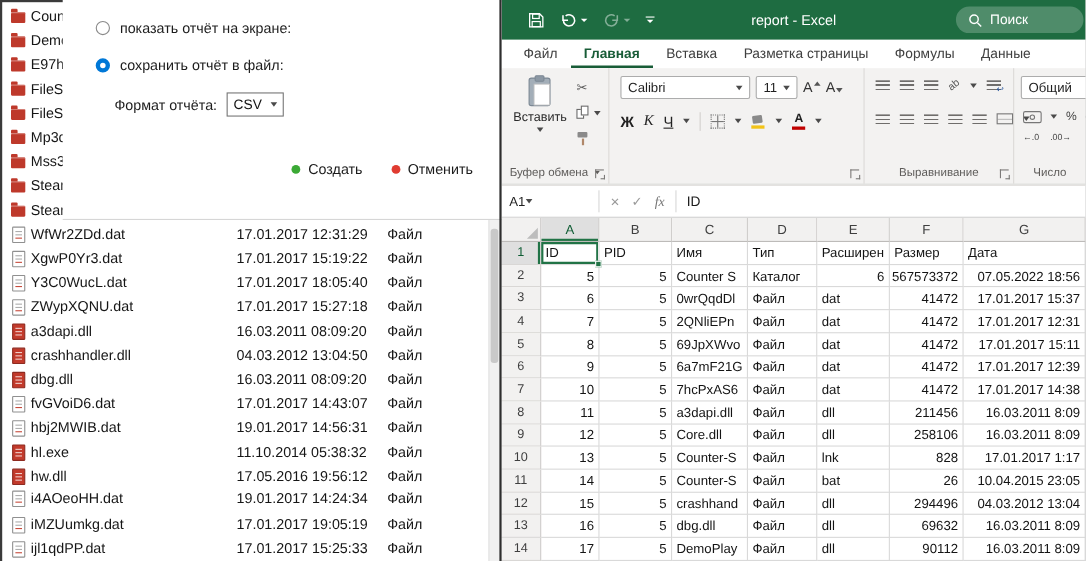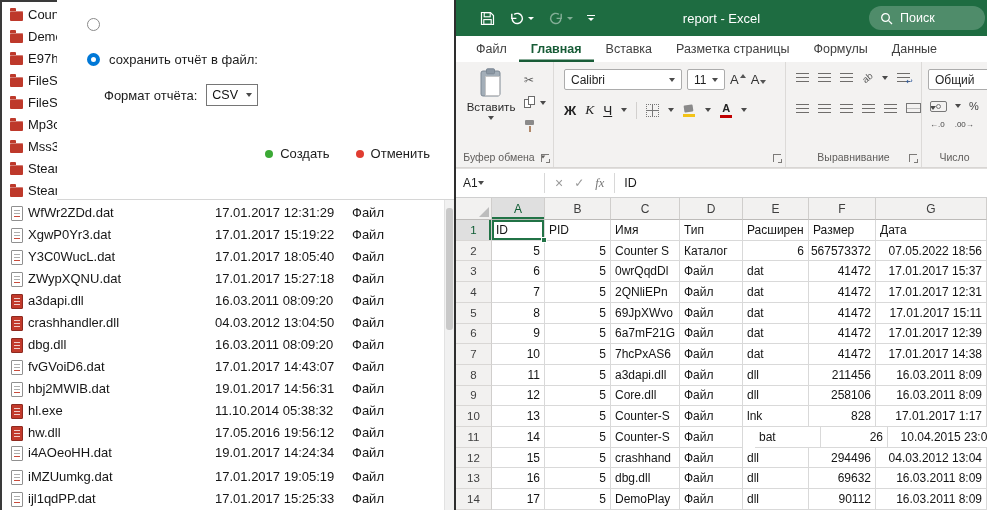--- a/index.html
+++ b/index.html
@@ -285,20 +285,21 @@
         </div>
       </div>
     <div class="fm-scroll">
       <div class="fm-thumb"></div>
     </div>
   </div>
 
   <div class="dlg">
     <div class="radio-row" style="top:18px">
       <span class="radio"></span>
+      <span class="radio-label">показать отчёт на экране:</span>
     </div>
     <div class="radio-row" style="top:52px">
       <span class="radio checked"></span>
       <span class="radio-label">сохранить отчёт в файл:</span>
     </div>
     <div class="fmt-row">
       <span class="fmt-label">Формат отчёта:</span>
       <span class="select">
         <span>CSV</span>
         <span class="chev"></span>
@@ -603,21 +604,21 @@
           <div class="gcell" style="width: 66px;">lnk</div>
           <div class="gcell num" style="width: 67px;">828</div>
           <div class="gcell num" style="width: 111px;">17.01.2017 1:17</div>
         </div>
         <div class="grow">
           <div class="rhead">11</div>
           <div class="gcell num" style="width: 53px;">14</div>
           <div class="gcell num" style="width: 66px;">5</div>
           <div class="gcell" style="width: 69px;">Counter-S</div>
           <div class="gcell" style="width: 63px;">Файл</div>
-          <div class="gcell" style="width: 66px; margin-left: 12px;">bat</div>
+          <div class="gcell" style="width: 66px;">bat</div>
           <div class="gcell num" style="width: 67px;">26</div>
           <div class="gcell num" style="width: 111px;">10.04.2015 23:05</div>
         </div>
         <div class="grow">
           <div class="rhead">12</div>
           <div class="gcell num" style="width: 53px;">15</div>
           <div class="gcell num" style="width: 66px;">5</div>
           <div class="gcell" style="width: 69px;">crashhand</div>
           <div class="gcell" style="width: 63px;">Файл</div>
           <div class="gcell" style="width: 66px;">dll</div>

